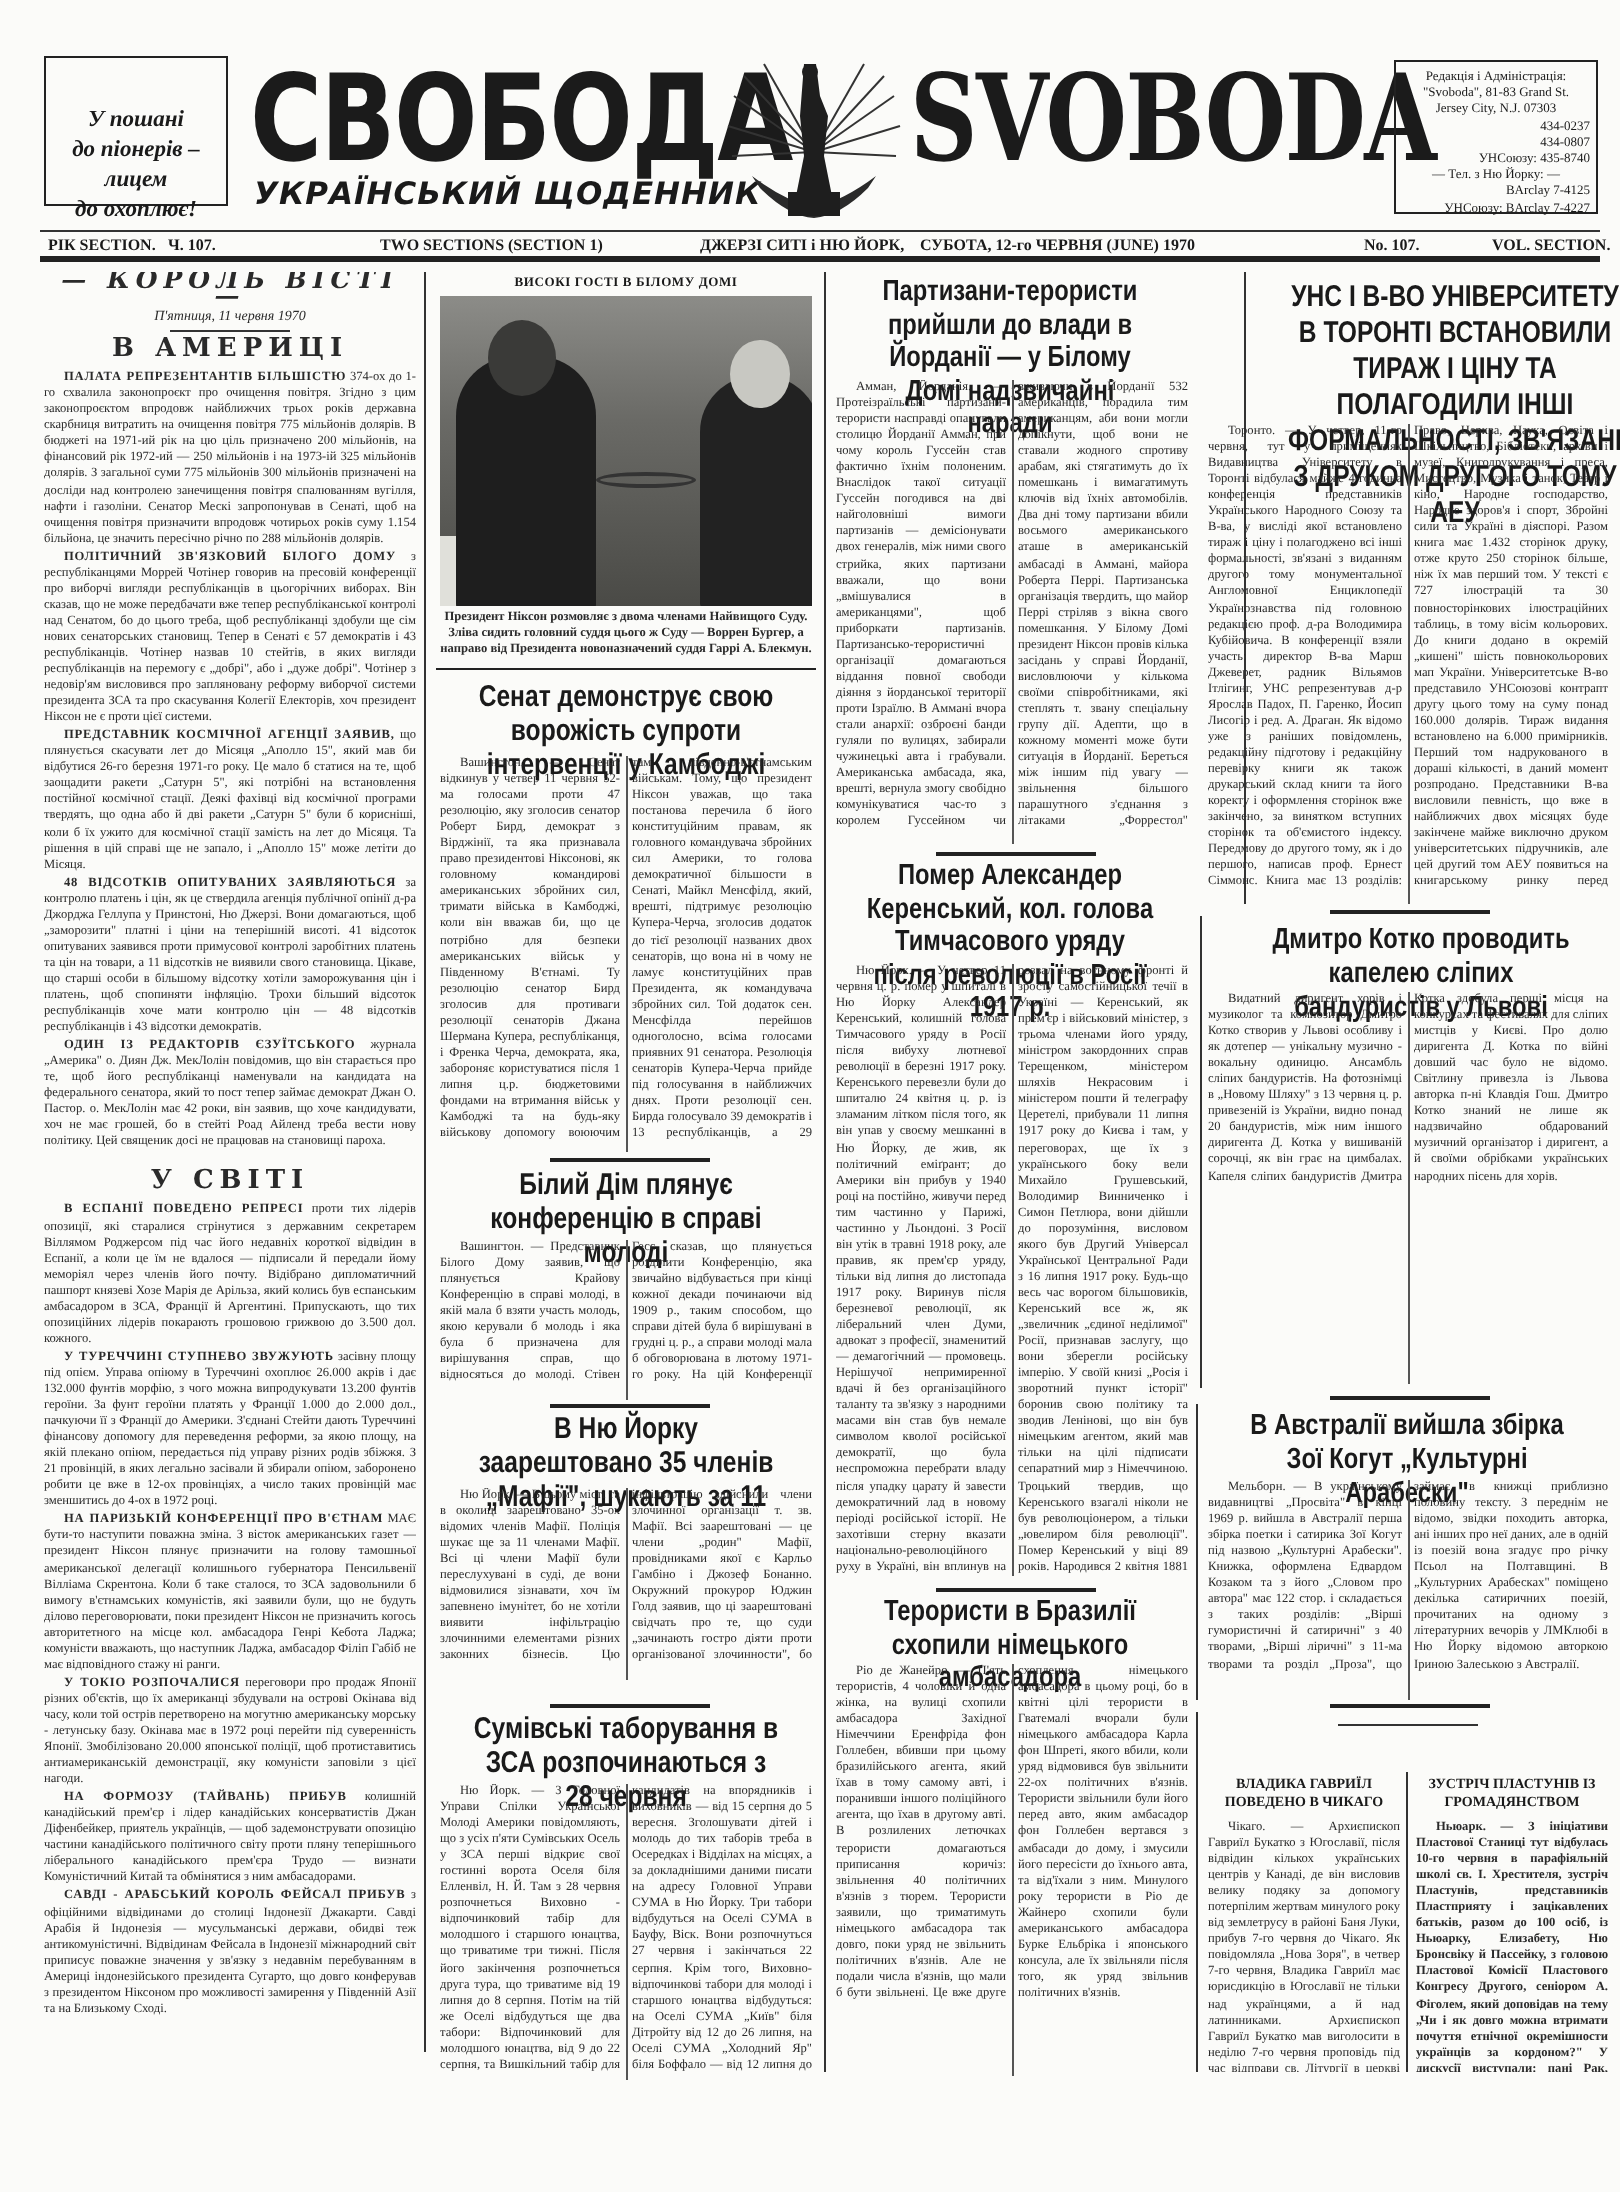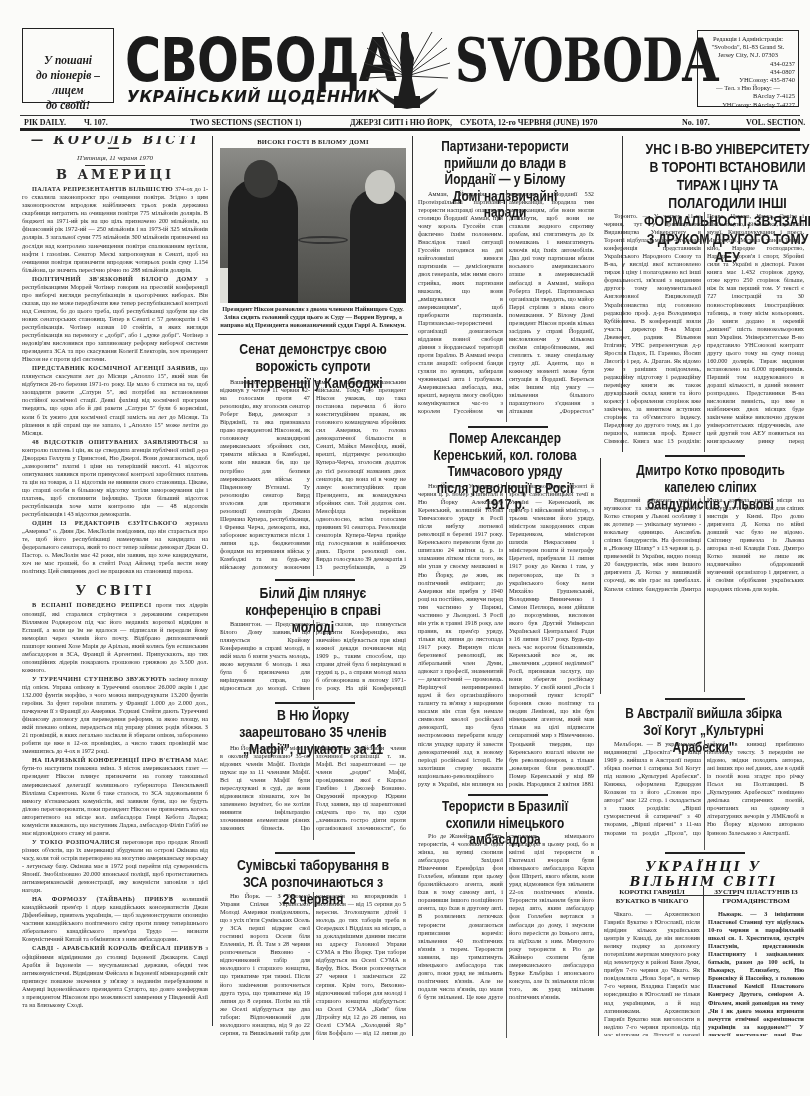--- a/index.html
+++ b/index.html
@@ -41,21 +41,21 @@
   .photo .chairR { position: absolute; left: 130px; top: 118px; width: 40px; height: 50px; background: #e4e4de; }
 </style>
 </head>
 <body>
 
 <div class="masthead">
   <div class="motto-box">
     <div>У пошані</div>
     <div>до піонерів –</div>
     <div>лицем</div>
-    <div>до своїй!</div>
+    <div>до охоплює!</div>
   </div>
 
   <div class="title-cyr">СВОБОДА</div>
   <div class="sub-cyr">УКРАЇНСЬКИЙ ЩОДЕННИК</div>
 
   <svg class="emblem" viewBox="0 0 90 82">
     <g stroke="#333" stroke-width="1">
       <line x1="45" y1="48" x2="5" y2="20"></line>
         <line x1="45" y1="48" x2="10" y2="10"></line>
       <line x1="45" y1="48" x2="20" y2="4"></line>
@@ -81,21 +81,21 @@
     <div class="c">Jersey City, N.J. 07303</div>
     <div>434-0237</div>
     <div>434-0807</div>
     <div>УНСоюзу: 435-8740</div>
     <div class="c">— Тел. з Ню Йорку: —</div>
     <div>BArclay 7-4125</div>
     <div>УНСоюзу: BArclay 7-4227</div>
   </div>
 
   <div class="dateline">
-    <span style="left:4px">РІК DAILY.</span>
+    <span style="left:4px">РІК SECTION.</span>
     <span style="left:64px">Ч. 107.</span>
     <span style="left:170px">TWO SECTIONS (SECTION 1)</span>
     <span style="left:330px">ДЖЕРЗІ СИТІ і НЮ ЙОРК,</span>
     <span style="left:440px">СУБОТА, 12-го ЧЕРВНЯ (JUNE) 1970</span>
     <span style="left:662px">No. 107.</span>
     <span style="left:726px">VOL. SECTION.</span>
   </div>
   <div class="rule-thick"></div>
 </div>
 
@@ -209,24 +209,23 @@
 
 <div style="position:absolute; left:598px; top:702px; width:210px; border-left:1px solid #333; height:148px;">
   <div class="head-cond" style="font-size:14.5px; line-height:17px; padding-top:3px;">В Австралії вийшла збірка Зої Когут „Культурні Арабески"</div>
 </div>
 <div class="col" style="left:604px; top:740px; width:200px; height:110px; column-count:2; column-gap:6px; column-rule:1px solid #555;">
   <p>Мельборн. — В українському видавництві „Просвіта" в кінці 1969 р. вийшла в Австралії перша збірка поетки і сатирика Зої Когут під назвою „Культурні Арабески". Книжка, оформлена Едвардом Козаком та з його „Словом про автора" має 122 стор. і складається з таких розділів: „Вірші гумористичні й сатиричні" з 40 творами, „Вірші ліричні" з 11-ма творами та розділ „Проза", що займає в книжці приблизно половину тексту. З переднім не відомо, звідки походить авторка, ані інших про неї даних, але в одній із поезій вона згадує про річку Псьол на Полтавщині. В „Культурних Арабесках" поміщено декілька сатиричних поезій, прочитаних на одному з літературних вечорів у ЛМКлюбі в Ню Йорку відомою авторкою Іриною Залеською з Австралії.</p>
 </div>
 <div class="hrule" style="left:665px; top:852px; width:80px;"></div>
 
 <div style="position:absolute; left:598px; top:856px; width:210px; border-left:1px solid #333; height:180px;">
-  <div class="head-serif" style="font-size:12.5px; font-style:italic; letter-spacing:2.5px; padding-top:3px;">УКРАЇНЦІ У ВІЛЬНІМ СВІТІ</div>
   <div style="width:70px; height:1px; background:#333; margin:6px auto 4px;"></div>
 </div>
-<div style="position:absolute; left:604px; top:888px; width:96px; text-align:center; font-weight:bold; font-size:7px; line-height:9px;">КОРОТКІ ГАВРИЇЛ БУКАТКО В ЧИКАГО</div>
+<div style="position:absolute; left:604px; top:888px; width:96px; text-align:center; font-weight:bold; font-size:7px; line-height:9px;">ВЛАДИКА ГАВРИЇЛ ПОВЕДЕНО В ЧИКАГО</div>
 <div style="position:absolute; left:708px; top:888px; width:96px; text-align:center; font-weight:bold; font-size:7px; line-height:9px;">ЗУСТРІЧ ПЛАСТУНІВ ІЗ ГРОМАДЯНСТВОМ</div>
 <div class="vrule" style="left:703px; top:886px; height:150px;"></div>
 <div class="col" style="left:604px; top:910px; width:96px; height:126px;">
   <p>Чікаго. — Архиєпископ Гавриїл Букатко з Югославії, після відвідин кількох українських центрів у Канаді, де він висловив велику подяку за допомогу потерпілим жертвам минулого року від землетрусу в районі Баня Луки, прибув 7-го червня до Чікаго. Як повідомляла „Нова Зоря", в четвер 7-го червня, Владика Гавриїл має юрисдикцію в Югославії не тільки над українцями, а й над латинниками. Архиєпископ Гавриїл Букатко мав виголосити в неділю 7-го червня проповідь під час відправи св. Літургії в церкві св. Николая в Чікаго.</p>
 </div>
 <div class="col" style="left:708px; top:910px; width:96px; height:126px; font-weight:bold;">
   <p>Ньюарк. — З ініціативи Пластової Станиці тут відбулась 10-го червня в парафіяльній школі св. І. Хрестителя, зустріч Пластунів, представників Пластприяту і зацікавлених батьків, разом до 100 осіб, із Ньюарку, Елизабету, Ню Бронсвіку й Пассейку, з головою Пластової Комісії Пластового Конгресу Другого, сеніором А. Фіголем, який доповідав на тему „Чи і як довго можна втримати почуття етнічної окремішности українців за кордоном?" У дискусії виступали: пані Рак, Чайківська, Олесницька, Гнатейко і пп. Рак, Гамота та Міщик.</p>
 </div>
 
 </body></html>

